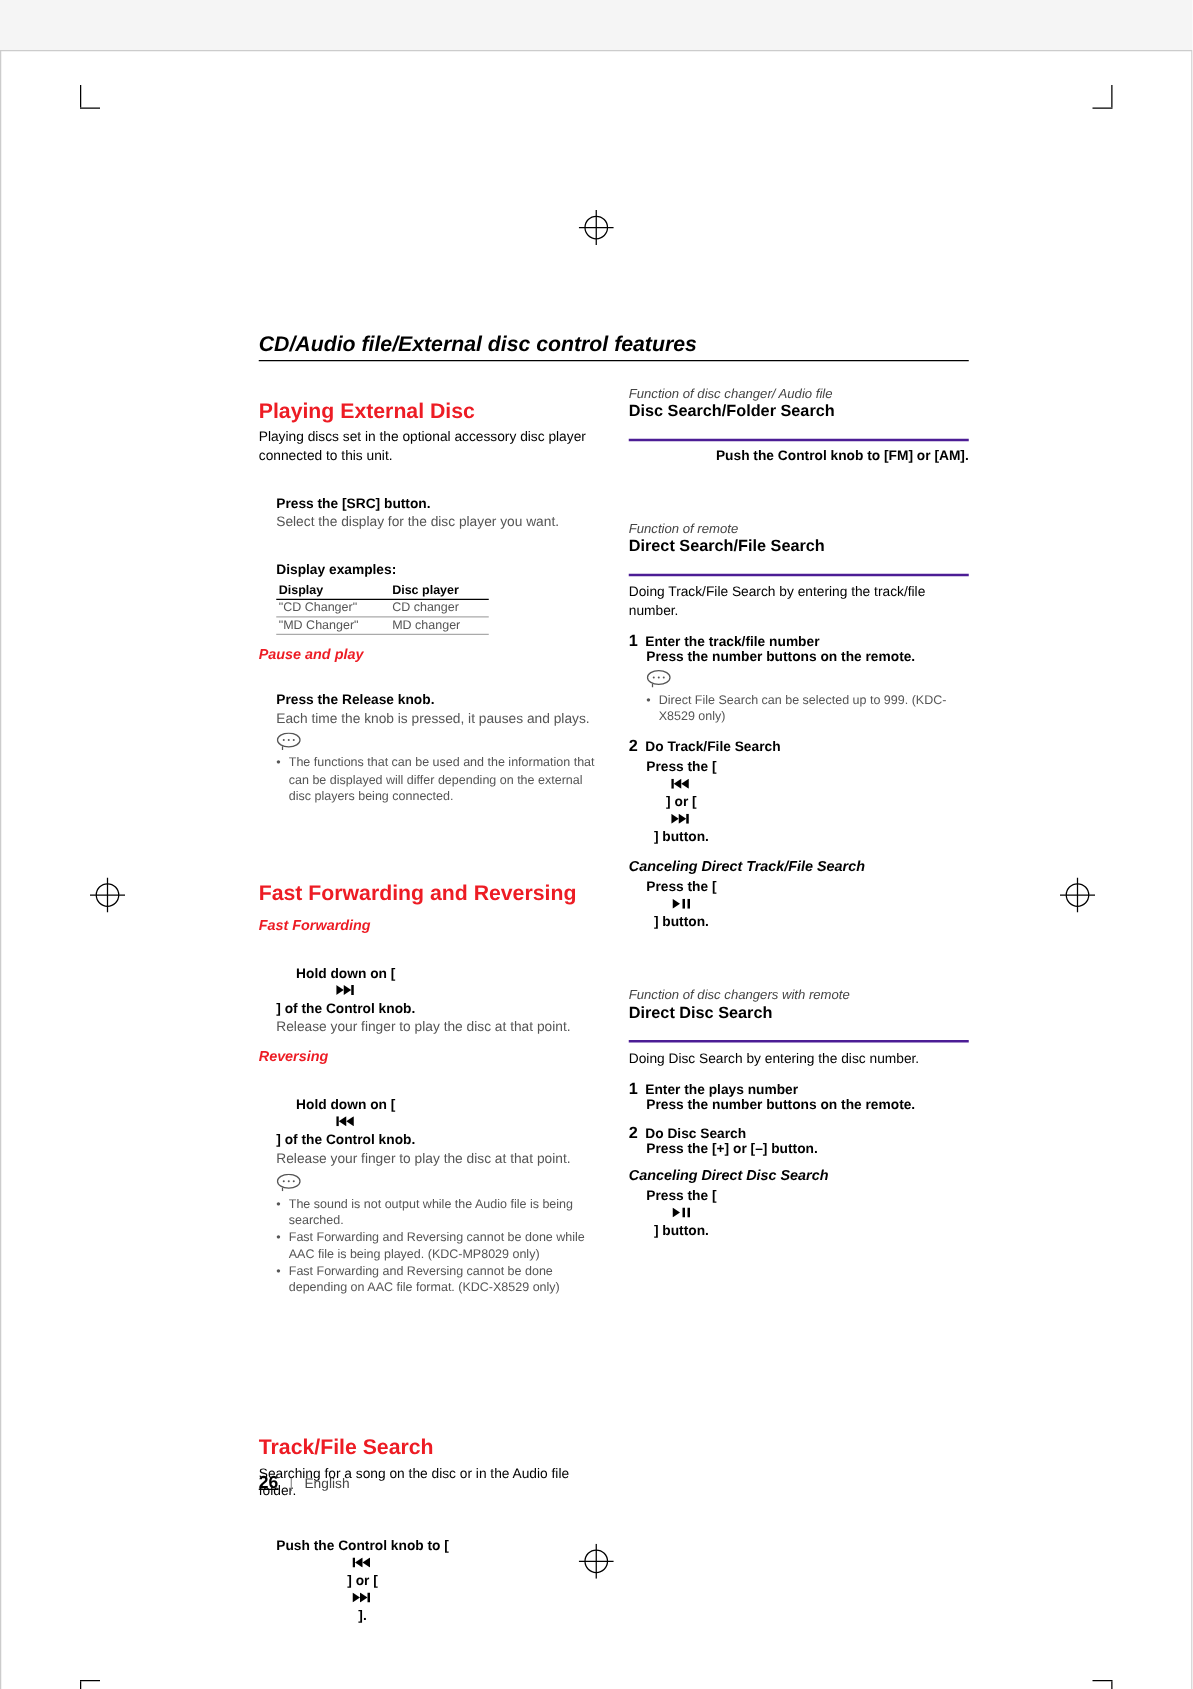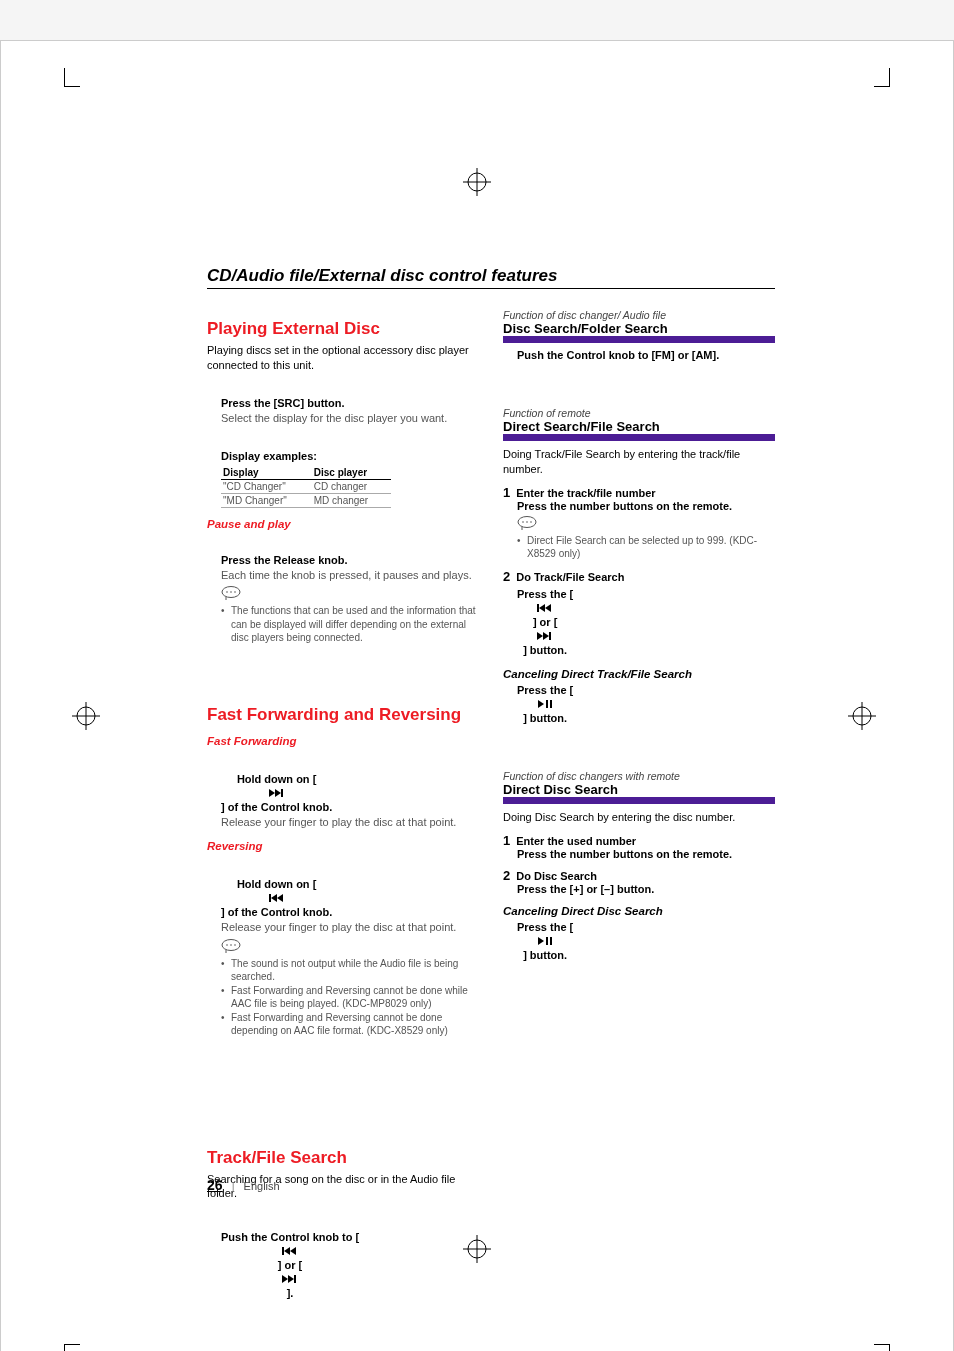--- a/index.html
+++ b/index.html
@@ -149,30 +149,31 @@
   
   .func-label {
     font-size: 10.5px;
     font-style: italic;
     color: #444;
     margin-top: 4px;
   }
   .feature-title {
     font-size: 13px;
     font-weight: bold;
-    border-bottom: 7px solid #4c1d95;
-    padding-bottom: 0;
+    border-bottom: 2px solid #4c1d95;
+    padding-bottom: 15px;
     margin-bottom: 6px;
   }
 
   .sub-bold-rc {
     font-size: 11px;
     font-weight: bold;
     margin-left: 14px;
     margin-bottom: 2px;
+    text-align: right;
   }
   .num-step {
     display: flex;
     align-items: baseline;
     gap: 6px;
     font-size: 11px;
     font-weight: bold;
     margin-top: 8px;
   }
   .num-step .num { font-size: 13px; flex: none; }
@@ -423,21 +424,21 @@
         </div>
 
         <div class="spacer-md"></div>
 
         <div class="func-label">Function of disc changers with remote</div>
         <div class="feature-title">Direct Disc Search</div>
         <div class="intro">Doing Disc Search by entering the disc number.</div>
 
         <div class="num-step">
           <span class="num">1</span>
-          <span>Enter the used number</span>
+          <span>Enter the plays number</span>
         </div>
         <div class="step-sub">Press the number buttons on the remote.</div>
 
         <div class="num-step">
           <span class="num">2</span>
           <span>Do Disc Search</span>
         </div>
         <div class="step-sub">Press the [+] or [–] button.</div>
 
         <div class="subhead-italic-black">Canceling Direct Disc Search</div>

